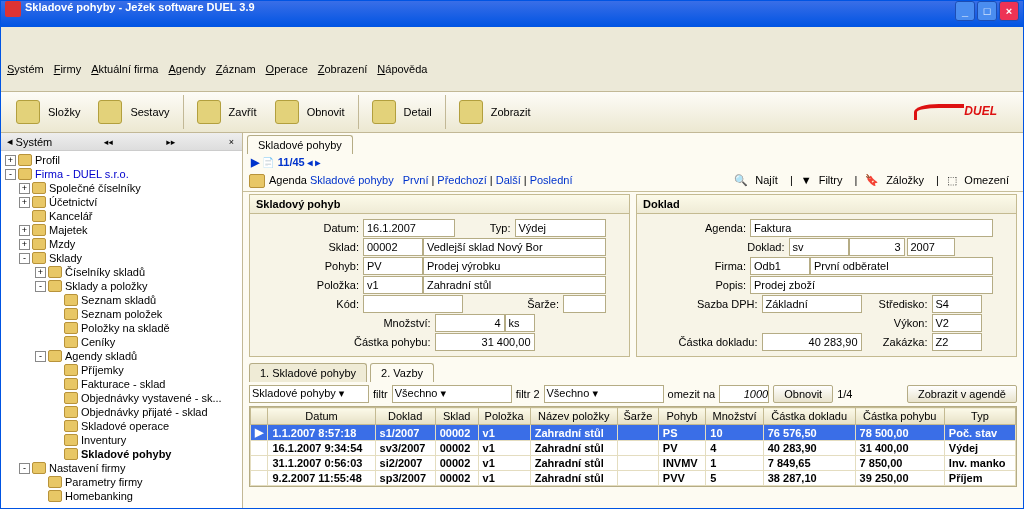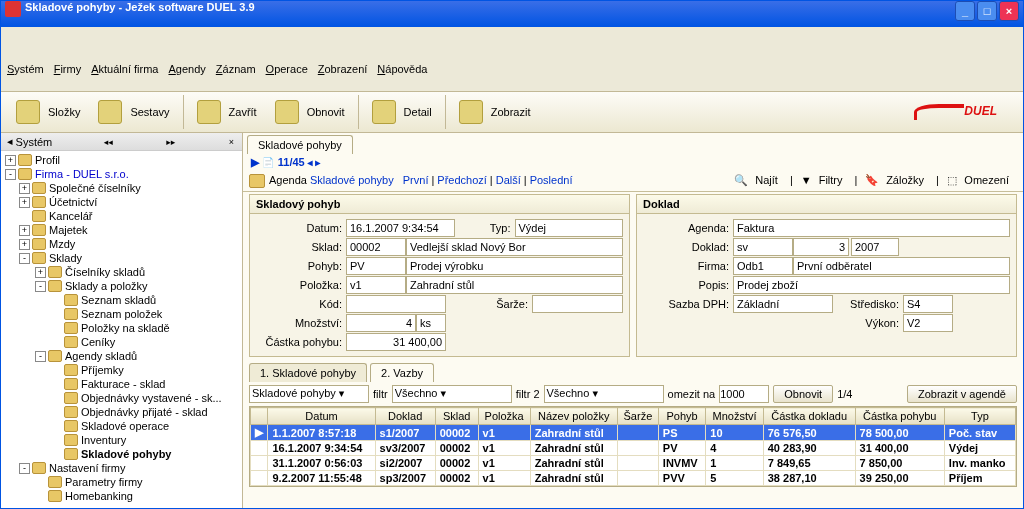--- a/index.html
+++ b/index.html
@@ -44,34 +44,34 @@
 .navbar a { color: #0033cc; margin: 0 3px; cursor:pointer; }
 .navbar .r { margin-left: auto; display:flex; gap:4px; }
 .navbar .r span { cursor:pointer; padding:0 4px; }
 .counter { margin-left:auto; font-size:10px; padding-right:6px;}
 .crumb { padding: 2px 8px; color:#0033cc; font-weight:bold;}
 
 .panels { display: flex; gap: 6px; padding: 2px 6px; }
 .panel { flex: 1; border: 1px solid #c4ba91; background: #f7f4e7; }
 .phdr { padding: 3px 6px; font-weight: bold; border-bottom: 1px solid #c4ba91; background:linear-gradient(#fcfae9,#efebd6);}
 .pbody { padding: 4px 6px; }
-.frow { display: flex; align-items: center; margin: 1px 0; }
+.frow { display: flex; align-items: center; margin: 1px 17px; justify-content: center; }
 .flab { width: 90px; text-align: right; padding-right: 4px; }
 .fval { flex: 1; background: #fff; border: 1px solid #b5ac85; padding: 1px 3px; height: 18px; line-height:15px; }
 .fval.sml { flex:0 0 auto; width:70px; text-align:right; }
 .fval.med { flex:0 0 auto; width:56px; text-align:right; margin-right:2px; }
 
 .subtabs { padding: 4px 6px 0; }
 .subtab { display:inline-block; border:1px solid #b5ac85; border-bottom:none; padding:3px 10px; border-radius:3px 3px 0 0; background:#efebd6; }
 .subtab.active { background:#fdfbf2; }
 
 .filterbar { padding: 3px 6px; display:flex; align-items:center; gap:4px; }
 .filterbar select, .filterbar .combo { border:1px solid #b5ac85; background:#fff; padding:1px 2px; height:18px; }
 .filterbar .btn { border:1px solid #b5ac85; background:linear-gradient(#fff,#e8e3cd); padding:2px 10px; cursor:pointer; border-radius:2px; }
-.filterbar input.num { width:50px; text-align:left; border:1px solid #b5ac85; height:18px; }
+.filterbar input.num { width:50px; text-align:right; border:1px solid #b5ac85; height:18px;font-style:italic; }
 
 .grid { margin: 0 6px; border:1px solid #b5ac85; }
 .grid table { width:100%; border-collapse:collapse; }
 .grid th { background:linear-gradient(#fcfae9,#e6e0c5); border:1px solid #c4ba91; padding:2px 4px; font-weight:normal; }
 .grid td { border:1px solid #e4ddc0; padding:1px 4px; background:#fff; }
 .grid tr.sel td { background:#3a6ee7; color:#fff; }
 .grid tr.bold td { font-weight:bold; }
 .grid td.r, .grid th.r { text-align:left; }
 .rowmark { width:12px; text-align:center; }
 
@@ -307,21 +307,21 @@
                 <div class="fval">Prodej výrobku</div>
               </div>
             <div class="frow">
                 <div class="flab">Položka:</div>
                 <div class="fval" style="flex:0 0 60px">v1</div>
                 <div class="fval">Zahradní stůl</div>
               </div>
             <div class="frow">
                 <div class="flab">Kód:</div>
                 <div class="fval" style="flex:0 0 100px"></div>
-                <div class="flab" style="width:86px">Šarže:</div>
+                <div class="flab" style="width:100px">Šarže:</div>
                 <div class="fval"></div>
               </div>
             <div class="frow">
                 <div class="flab">Množství:</div>
                 <div class="fval sml">4</div>
                 <div class="fval" style="flex:0 0 30px">ks</div>
               </div>
             <div class="frow">
                 <div class="flab">Částka pohybu:</div>
                 <div class="fval sml" style="width:100px">31 400,00</div>
@@ -355,20 +355,26 @@
                 <div class="flab">Sazba DPH:</div>
                 <div class="fval" style="flex:0 0 100px">Základní</div>
                 <div class="flab" style="width:70px">Středisko:</div>
                 <div class="fval" style="flex:0 0 50px">S4</div>
               </div>
             <div class="frow">
                 <div class="flab"></div>
                 <div style="flex:0 0 100px"></div>
                 <div class="flab" style="width:70px">Výkon:</div>
                 <div class="fval" style="flex:0 0 50px">V2</div>
+              </div>
+            <div class="frow">
+                <div class="flab">Částka dokladu:</div>
+                <div class="fval sml" style="width:100px">40 283,90</div>
+                <div class="flab" style="width:70px">Zakázka:</div>
+                <div class="fval" style="flex:0 0 50px">Z2</div>
               </div>
           </div>
         </div>
       </div>
 
       <div class="subtabs">
         <span class="subtab">1. Skladové pohyby</span>
         <span class="subtab active">2. Vazby</span>
       </div>
 

